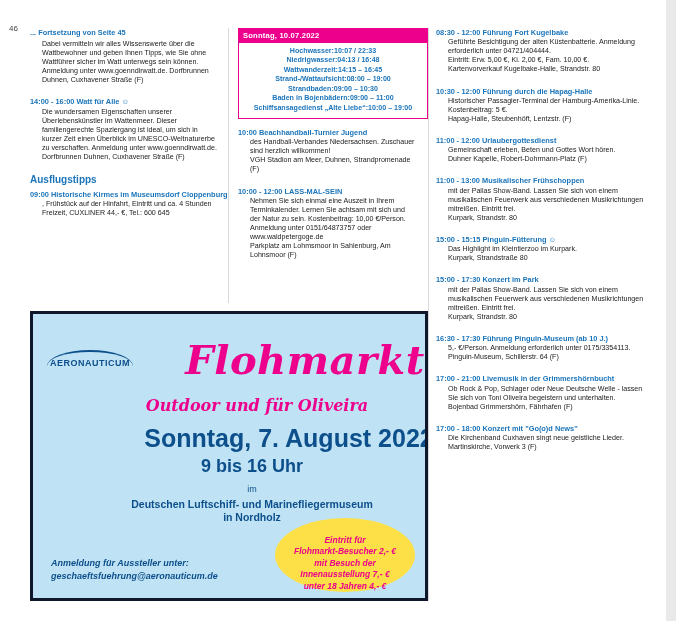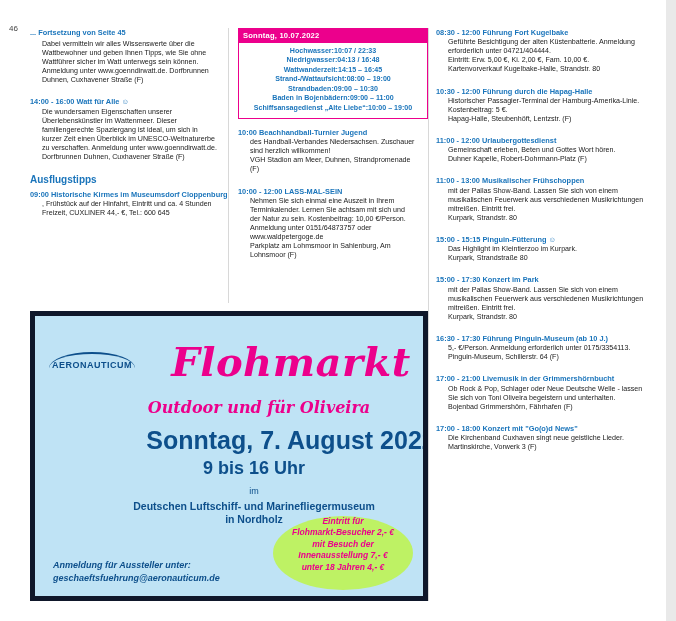--- a/index.html
+++ b/index.html
@@ -89,21 +89,21 @@
   .tide-row .val { white-space: nowrap; text-align: right; }
 
   
   .ad {
     position: absolute;
     left: 30px;
     top: 311px;
     width: 398px;
     height: 290px;
     background: #bfe3f5;
-    border: 5px solid #0f172a;
+    border: 3px solid #0f172a;
     overflow: hidden;
   }
   .ad-logo {
     position: absolute;
     left: 14px;
     top: 36px;
     width: 86px;
     text-align: center;
     color: #0d4f8b;
     font-weight: bold;
@@ -113,21 +113,21 @@
   .ad-logo .wing {
     display: block;
     width: 86px;
     height: 16px;
     border-radius: 50%/100% 100% 0 0;
     border-top: 2px solid #0d4f8b;
     margin-bottom: -8px;
   }
   .ad-title {
     position: absolute;
-    left: 0; top: 22px;
+    left: 16px; top: 22px;
     width: 462px;
     text-align: center;
     color: #ec008c;
     font-family: "DejaVu Serif", serif;
     font-style: italic;
     font-weight: bold;
     font-size: 40px;
     letter-spacing: .5px;
     padding-left: 50px;
   }
@@ -193,24 +193,24 @@
     font-weight: bold;
     font-size: 9px;
     line-height: 1.4;
   }
   .ad-burst {
     position: absolute;
     right: 10px;
     bottom: 6px;
     width: 140px;
     height: 74px;
-    background: #bef264;
+    background: #fde047;
     border-radius: 50%;
     display: flex;
-    align-items: flex-start;
+    align-items: flex-end;
     justify-content: center;
     text-align: center;
   }
   .ad-burst span {
     display: block;
     color: #ec008c;
     font-style: italic;
     font-weight: bold;
     font-size: 8.5px;
     line-height: 1.35;

